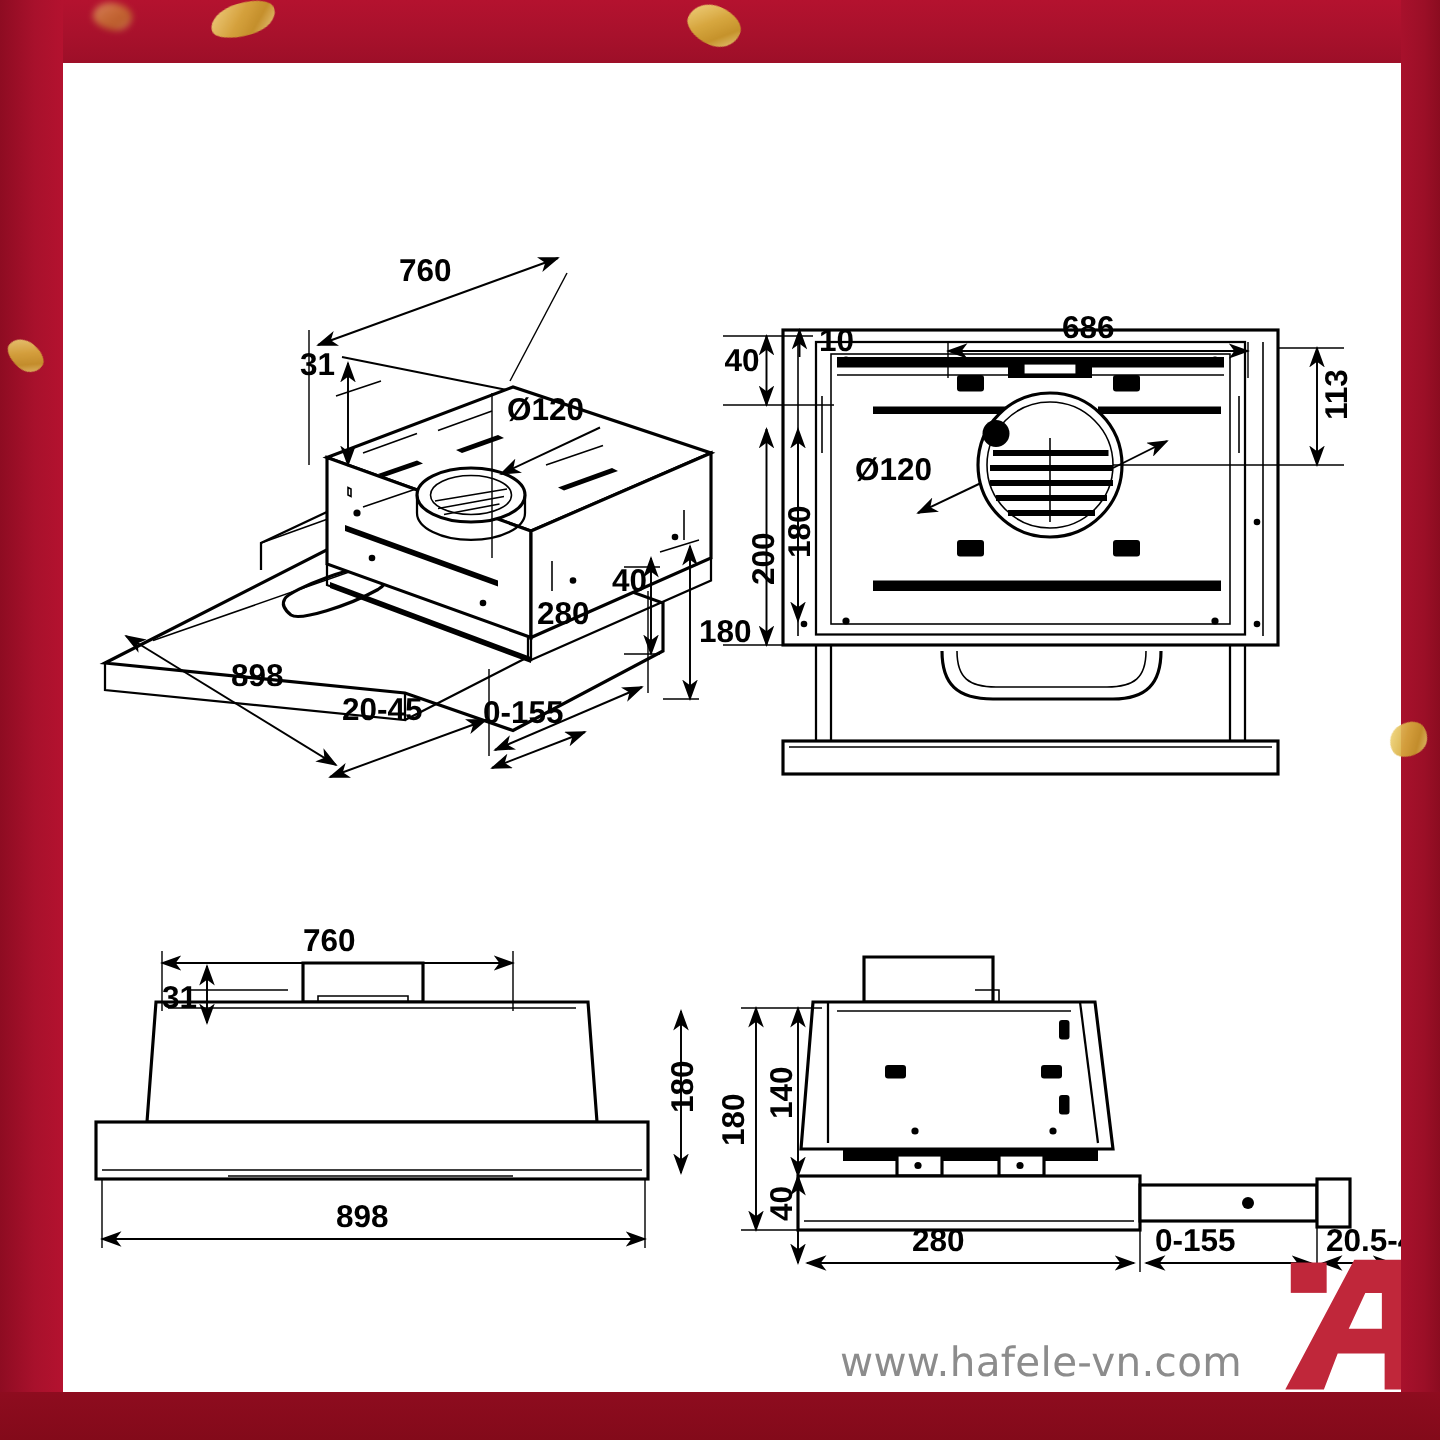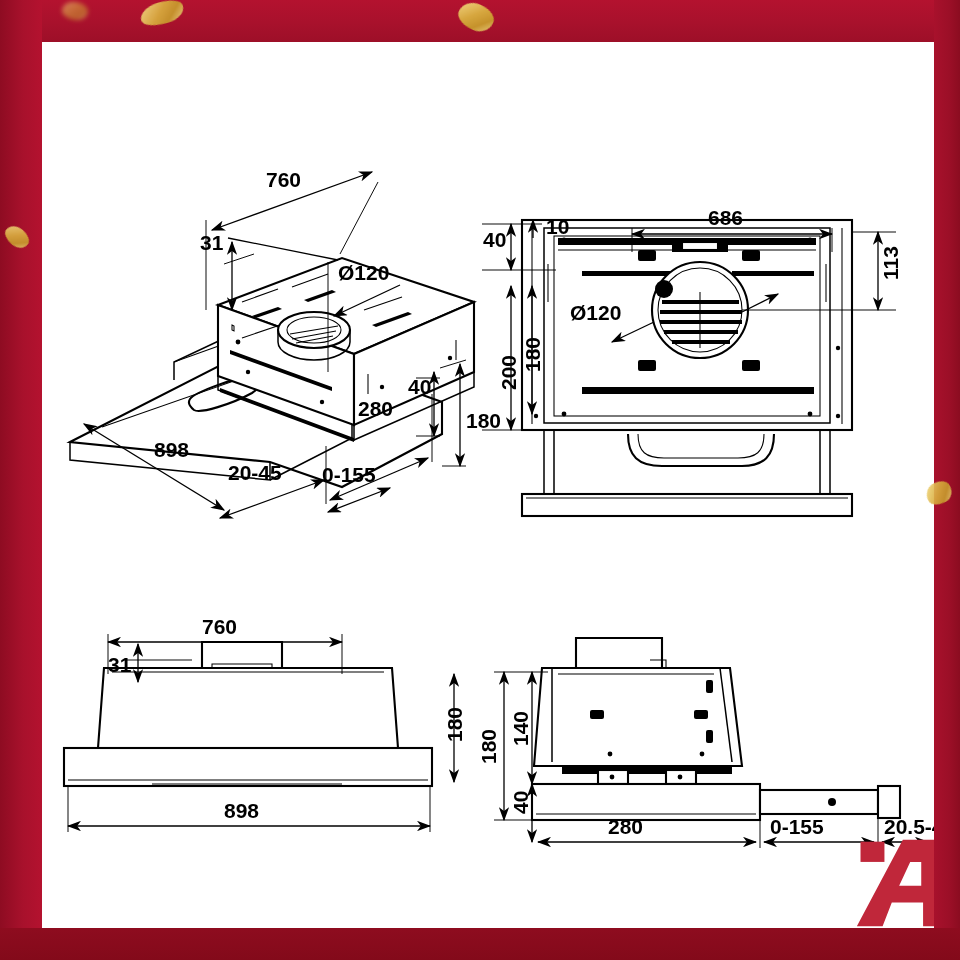--- a/index.html
+++ b/index.html
@@ -325,20 +325,21 @@
       <path class="dm" d="M722,800 L832,800" marker-start="url(#arS)" marker-end="url(#ar)"></path>
       <path class="ex" d="M836,776 L836,806"></path>
       <text class="txt" x="728" y="792">0-155</text>
 
       <path class="dm" d="M840,800 L886,800" marker-start="url(#arS)" marker-end="url(#ar)"></path>
       <text class="txt" x="842" y="792">20.5-45</text>
     </g>
   </svg>
   </div>
 
+  <div id="watermark">www.hafele-vn.com</div>
 
   <svg id="logo" viewBox="0 0 100 100">
     <rect x="6" y="4" width="26" height="22" fill="#c0273a"></rect>
     <path d="M52,2 L98,2 L98,96 L74,96 L74,70 L40,70 L30,96 L2,96 Z
              M60,26 L48,52 L72,52 L72,26 Z" fill="#c0273a"></path>
   </svg>
 
   <div class="frame-edge" id="frame-top"></div>
   <div class="frame-edge" id="frame-left"></div>
   <div class="frame-edge" id="frame-right"></div>

